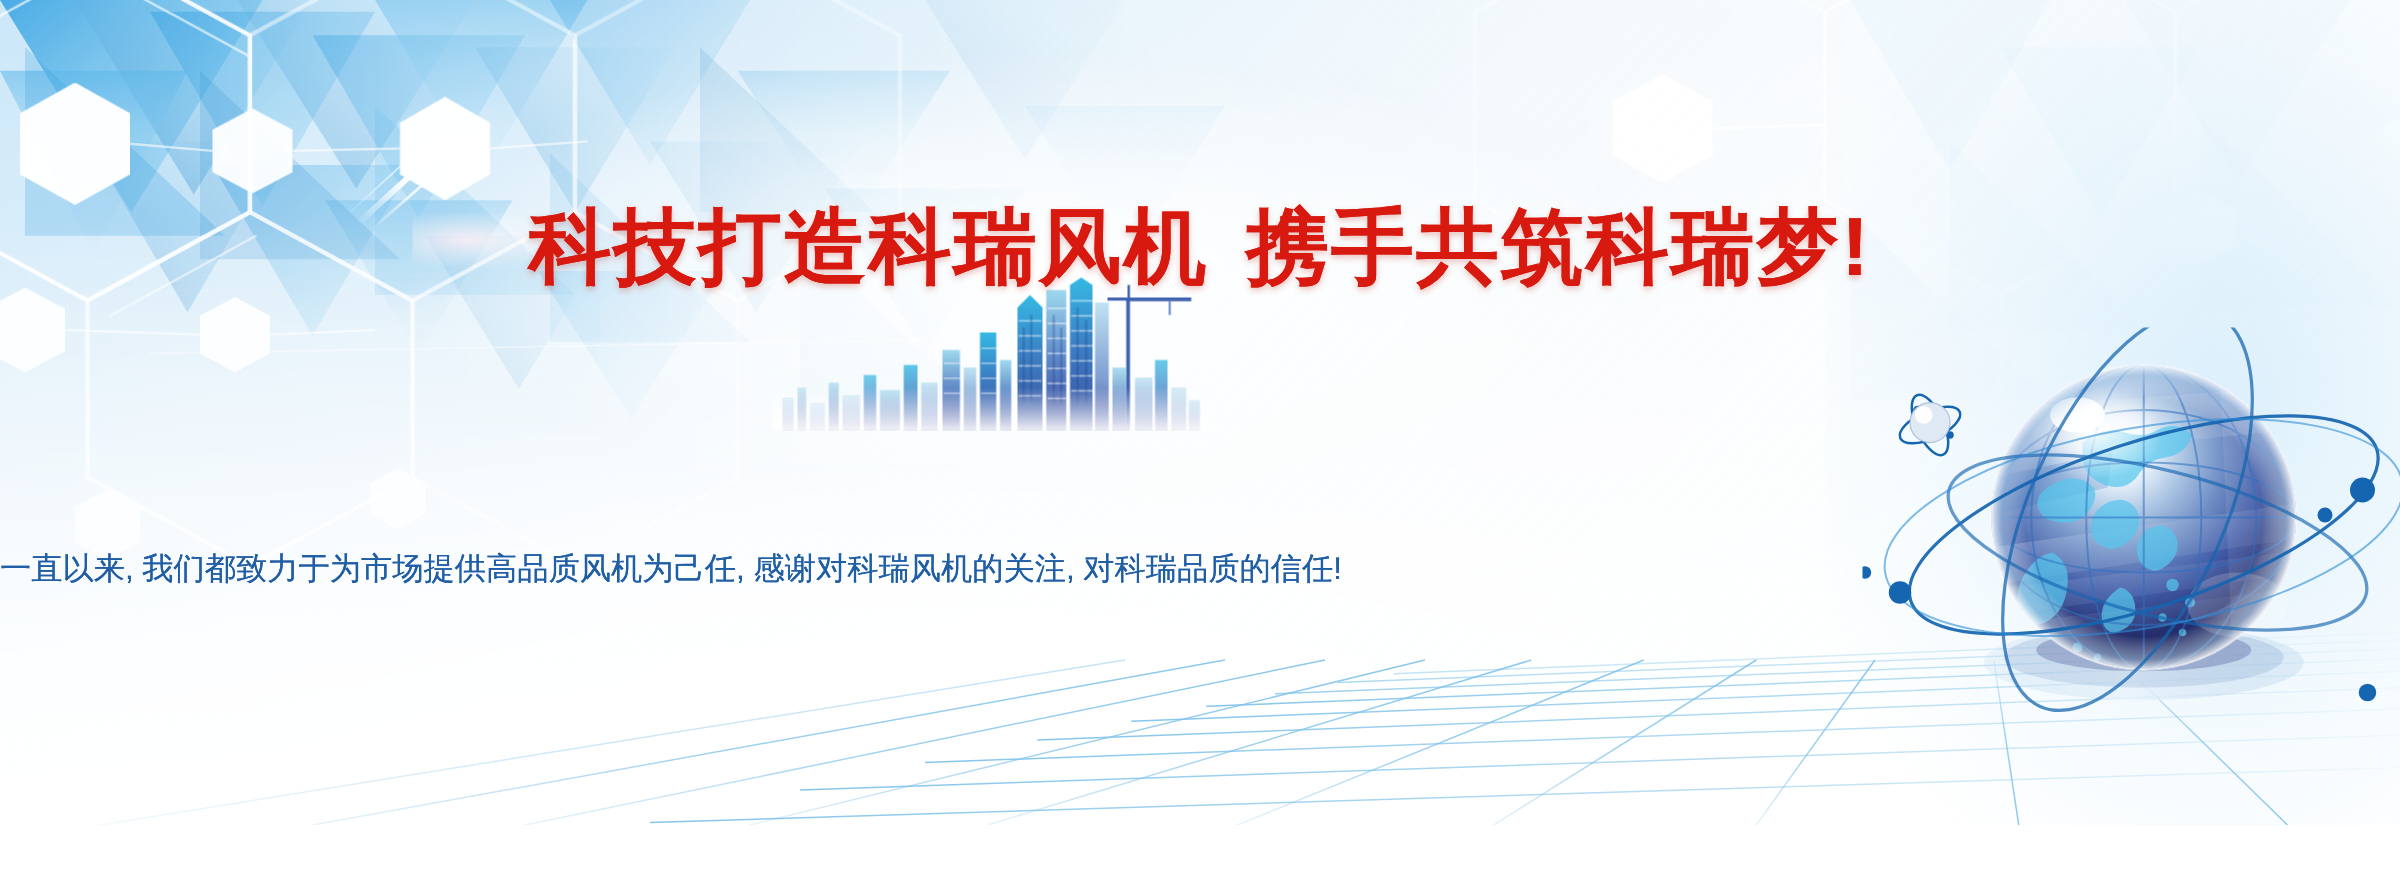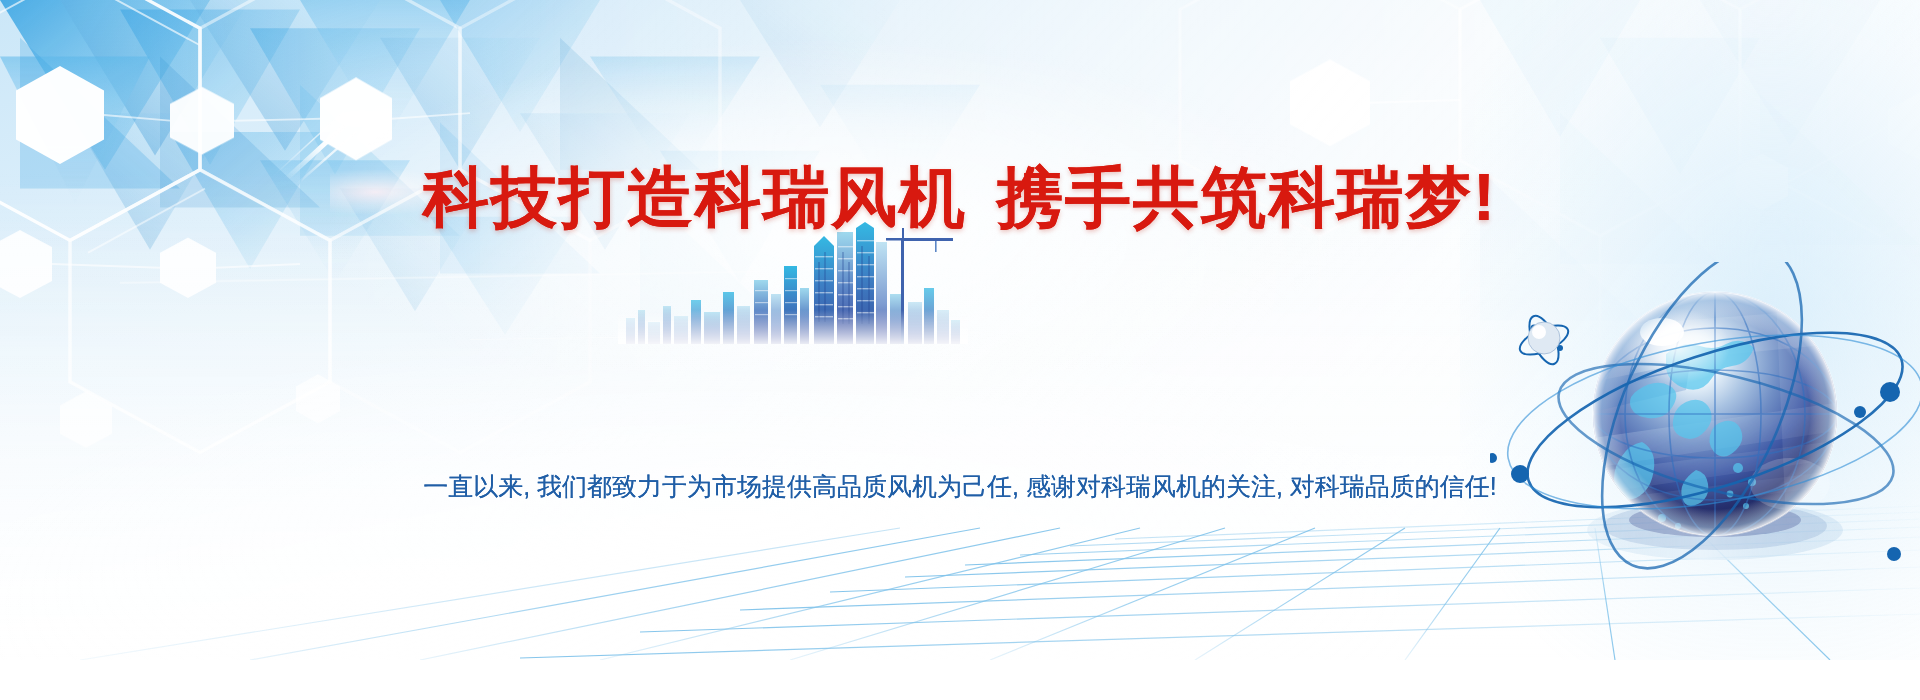--- a/index.html
+++ b/index.html
@@ -78,22 +78,22 @@
     left: 330px; top: 170px;
     width: 130px; height: 44px;
     background: radial-gradient(ellipse at 35% 50%, rgba(255,150,40,0.85) 0%, rgba(255,170,60,0.35) 40%, rgba(255,200,120,0) 75%);
     mix-blend-mode: screen;
     pointer-events: none;
   }
 
   .sub-cn {
     position: absolute;
     left: 0; right: 0;
-    top: 445px;
-    text-align: center;
+    top: 414px;
+    text-align: left;
     font-size: 25px;
     line-height: 1.35;
     font-weight: 500;
     white-space: nowrap;
     background: linear-gradient(90deg, #2a61ab 0%, #1f5ea8 30%, #2b6cb4 60%, #1d5ba4 100%);
     -webkit-background-clip: text;
     background-clip: text;
     color: #205ea6;
   }
 

